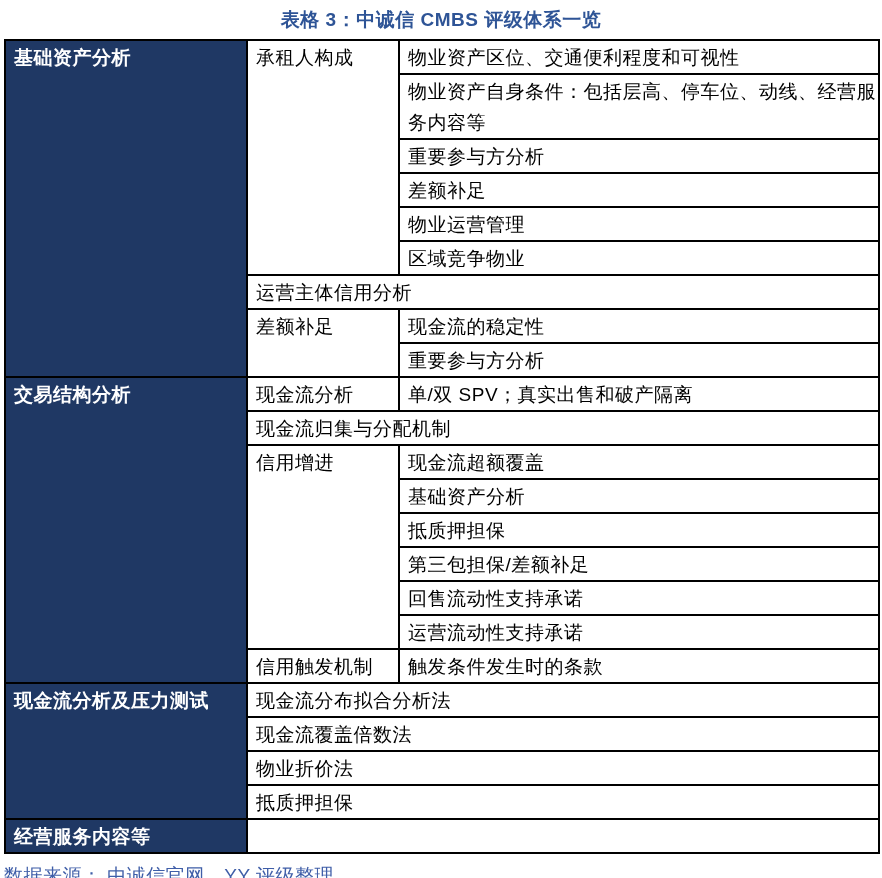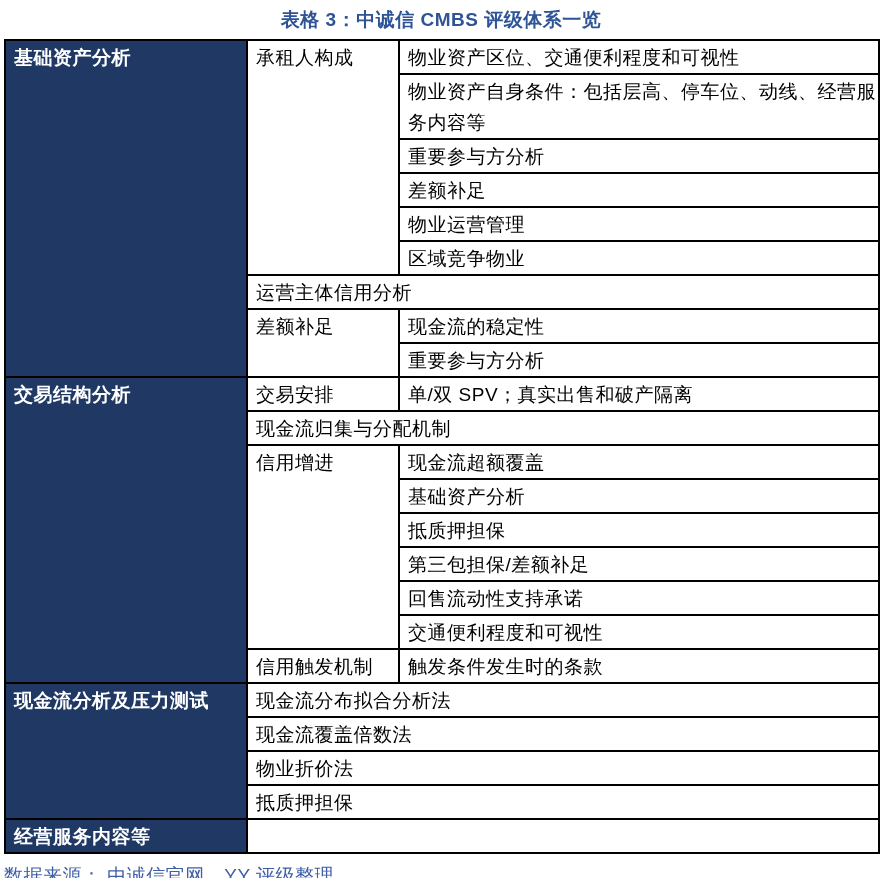--- a/index.html
+++ b/index.html
@@ -95,21 +95,21 @@
         </tr>
         <tr>
           <td class="sub" rowspan="2">差额补足</td>
           <td class="detail">现金流的稳定性</td>
         </tr>
         <tr>
           <td class="detail">重要参与方分析</td>
         </tr>
         <tr>
           <td class="category" rowspan="9">交易结构分析</td>
-          <td class="sub" rowspan="1">交易安排</td>
+          <td class="sub" rowspan="1">现金流分析</td>
           <td class="detail">单/双 SPV；真实出售和破产隔离</td>
         </tr>
         <tr>
           <td class="merged" colspan="2">现金流归集与分配机制</td>
         </tr>
         <tr>
           <td class="sub" rowspan="6">信用增进</td>
           <td class="detail">现金流超额覆盖</td>
         </tr>
         <tr>
@@ -118,21 +118,21 @@
         <tr>
           <td class="detail">抵质押担保</td>
         </tr>
         <tr>
           <td class="detail">第三包担保/差额补足</td>
         </tr>
         <tr>
           <td class="detail">回售流动性支持承诺</td>
         </tr>
         <tr>
-          <td class="detail">交通便利程度和可视性</td>
+          <td class="detail">运营流动性支持承诺</td>
         </tr>
         <tr>
           <td class="sub" rowspan="1">信用触发机制</td>
           <td class="detail">触发条件发生时的条款</td>
         </tr>
         <tr>
           <td class="category" rowspan="4">现金流分析及压力测试</td>
           <td class="merged" colspan="2">现金流分布拟合分析法</td>
         </tr>
         <tr>

